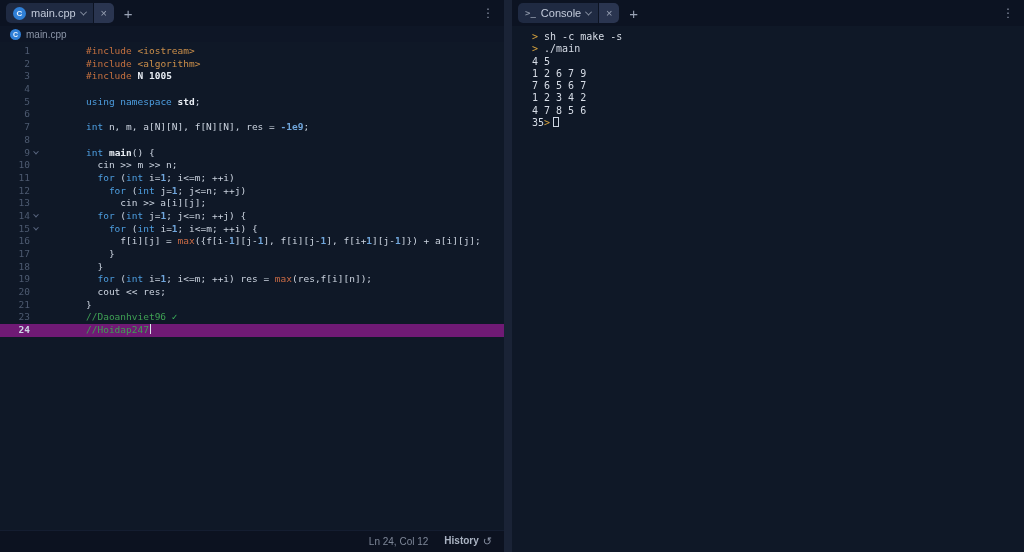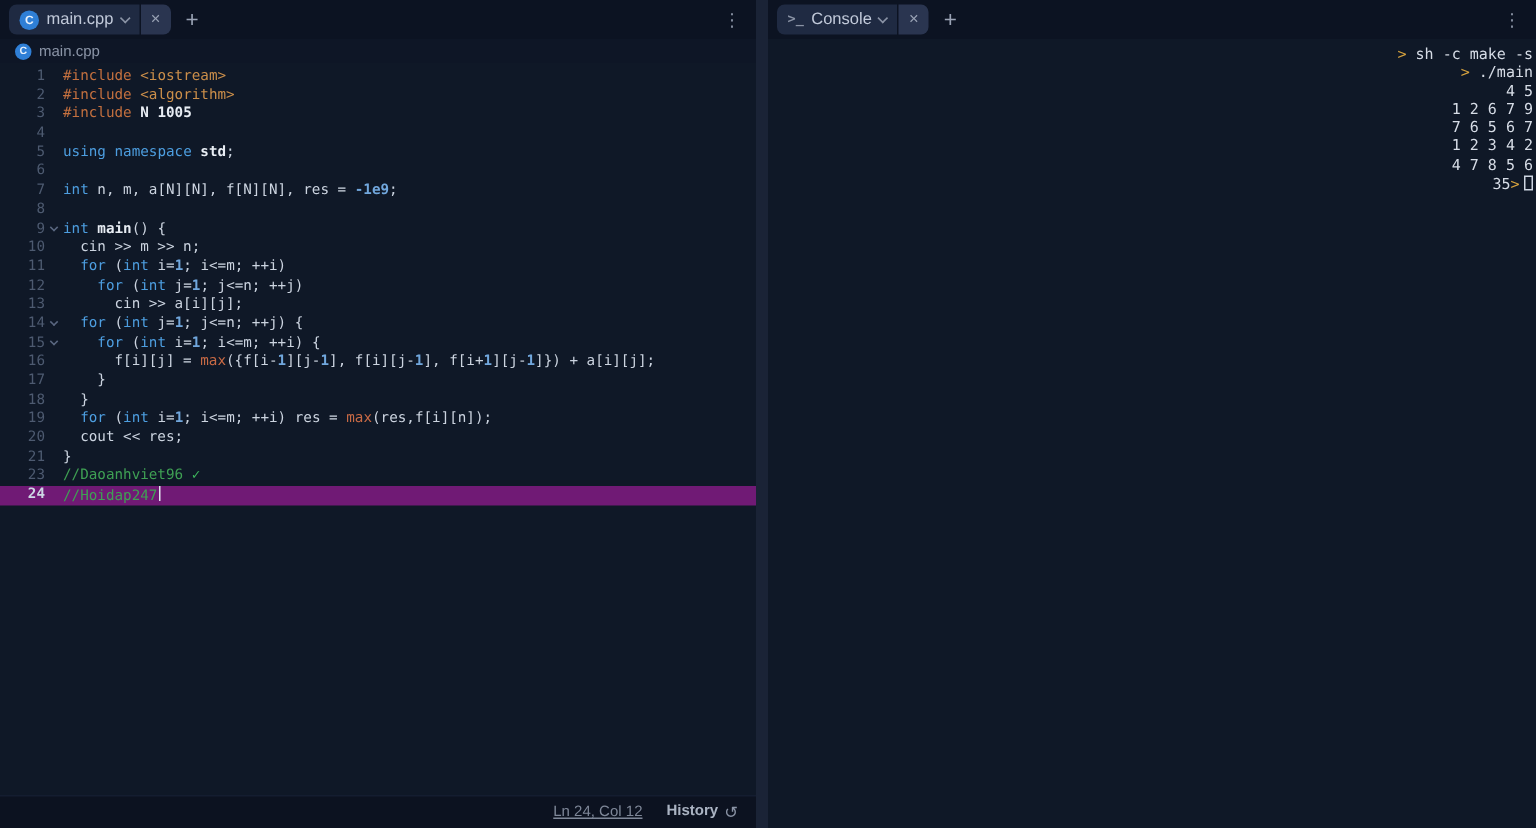--- a/index.html
+++ b/index.html
@@ -29,40 +29,40 @@
   .breadcrumb-label { color:#8b95a7; font-size:10px; }
 
   
   .code-area { flex:1; overflow:hidden; padding-top:3px; font-family:"DejaVu Sans Mono", monospace; font-size:9.5px; cursor:text; }
   .code-line { display:flex; height:12.7px; line-height:12.7px; white-space:pre; }
   .code-line.active { background:#701a75; }
   .gutter-num { width:30px; text-align:right; color:#4d5a70; flex-shrink:0; user-select:none; }
   .code-line.active .gutter-num { color:#cdd6e4; font-weight:bold; }
   .fold { width:12px; flex-shrink:0; display:flex; align-items:center; justify-content:center; }
   .fold .chev { width:4px; height:4px; border-color:#5a6780; }
-  .code-text { color:#ccd4e0; }
+  .code-text { color:#ccd4e0;margin-left:44px; }
   .tok-pre { color:#c4703f; }
   .tok-str { color:#cc8f4a; }
   .tok-kw  { color:#4d9ee0; }
   .tok-num { color:#71a7dd; font-weight:bold; }
   .tok-fn  { color:#c96a45; }
   .tok-def { color:#e8edf4; font-weight:bold; }
   .tok-txt { color:#ccd4e0; }
   .tok-com { color:#3fa054; }
   .tok-chk { color:#3cb35c; }
   .caret { display:inline-block; width:1px; height:10px; background:#dfe5ee; vertical-align:-1px; margin-left:1px; }
 
   
   .statusbar { height:22px; background:#0c1220; border-top:1px solid #141d30; display:flex; justify-content:flex-end; align-items:center; gap:16px; padding-right:12px; flex-shrink:0; }
-  .status-pos { color:#7e8798; font-size:10px; cursor:pointer;text-decoration:underline; }
+  .status-pos { color:#7e8798; font-size:10px; cursor:pointer; }
   .status-history { color:#aab3c2; font-size:10px; font-weight:bold; display:flex; gap:4px; cursor:pointer; }
   .history-icon { color:#8a93a5; font-size:11px; font-weight:normal; }
 
   
-  .console-body { flex:1; padding:5px 2px; font-family:"DejaVu Sans Mono", monospace; font-size:10px; line-height:12.3px; cursor:text;text-align:right; }
+  .console-body { flex:1; padding:5px 20px; font-family:"DejaVu Sans Mono", monospace; font-size:10px; line-height:12.3px; cursor:text; }
   .console-line { white-space:pre; color:#d6dce6; }
   .c-prompt { color:#d7a33e; }
   .c-out { color:#d6dce6; }
   .console-cursor { display:inline-block; width:6px; height:10px; border:1px solid #cdd5e2; vertical-align:-1px; margin-left:3px; }
 </style>
 </head>
 <body>
 
 <div class="app">
 

